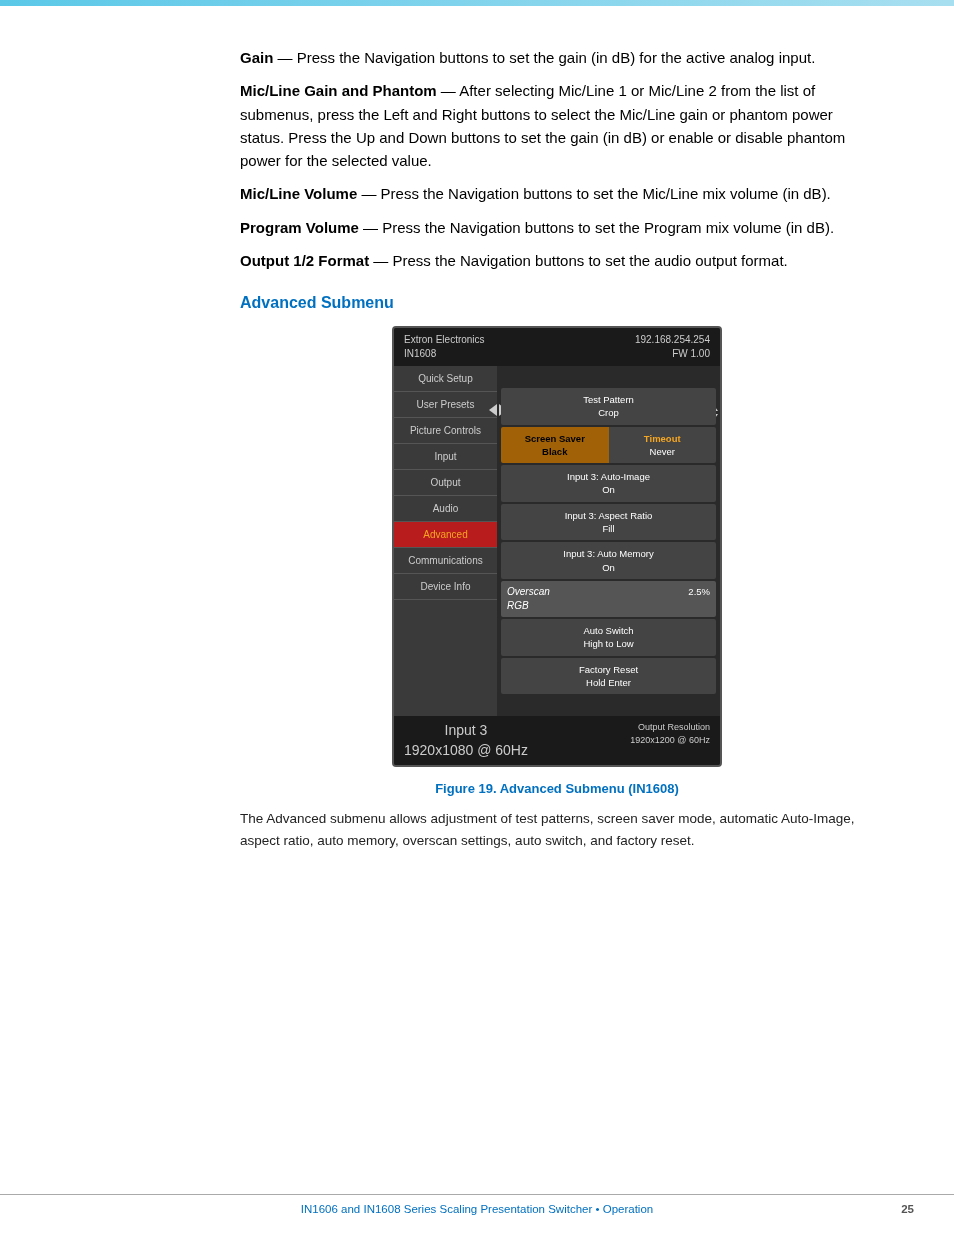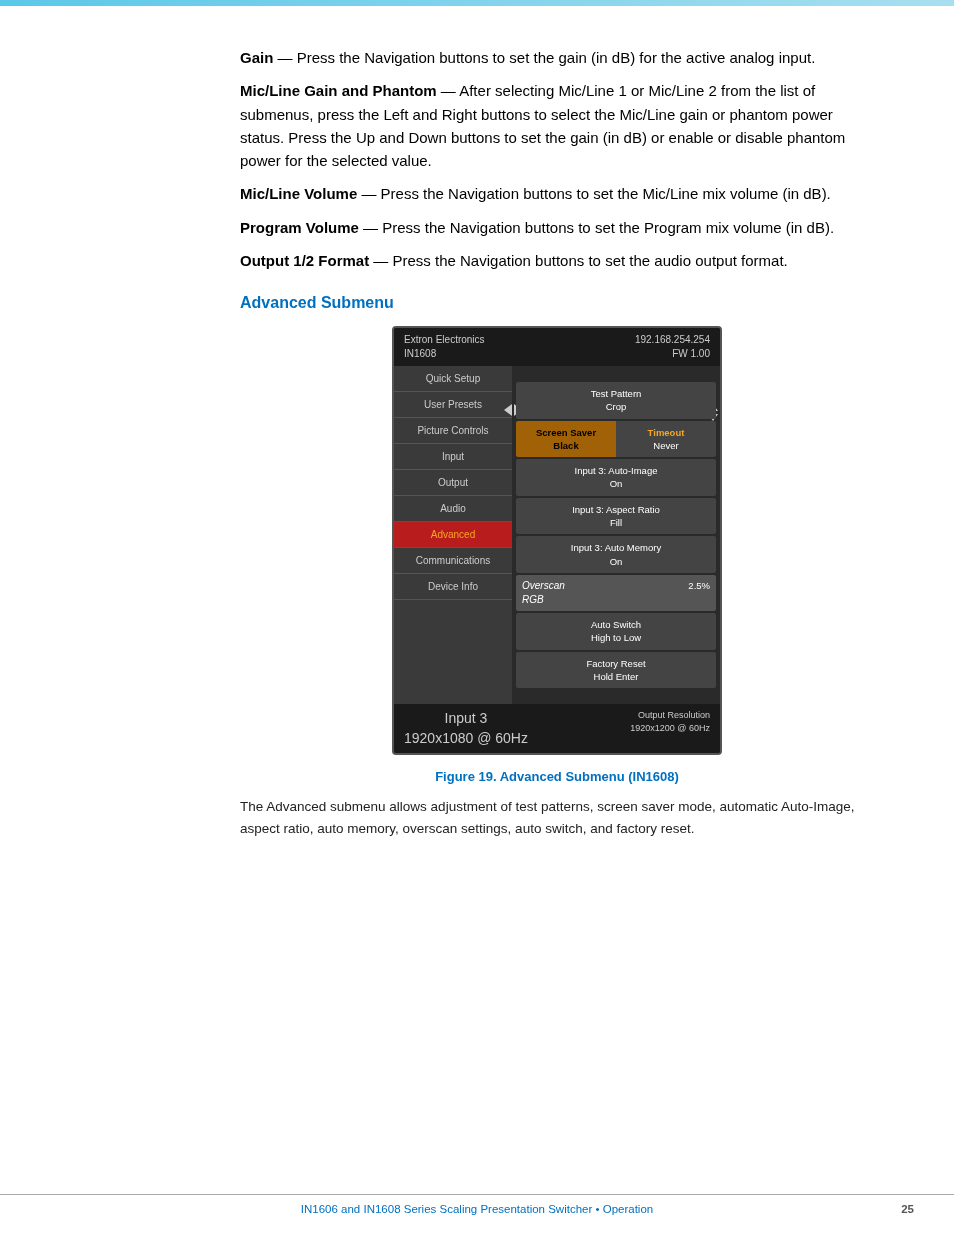--- a/index.html
+++ b/index.html
@@ -72,21 +72,21 @@
       text-align: right;
     }
 
     .device-body {
       display: flex;
       flex-direction: row;
     }
 
     
     .left-menu {
-      width: 118px;
+      width: 103px;
       background: #3a3a3a;
       display: flex;
       flex-direction: column;
     }
     .left-menu-item {
       padding: 7px 8px;
       color: #ccc;
       font-size: 10px;
       border-bottom: 1px solid #555;
       text-align: center;
@@ -283,21 +283,21 @@
     .footer-page {
       font-size: 11.5px;
       color: #555;
       font-weight: bold;
       min-width: 30px;
       text-align: right;
     }
 
     .right-content-inner {
       position: relative;
-      padding: 14px 0;
+      padding: 20px 0;
       border-radius: 10px;
     }
   </style>
 </head>
 <body>
 
 <div class="top-bar"></div>
 
 <div class="page-content">
 

